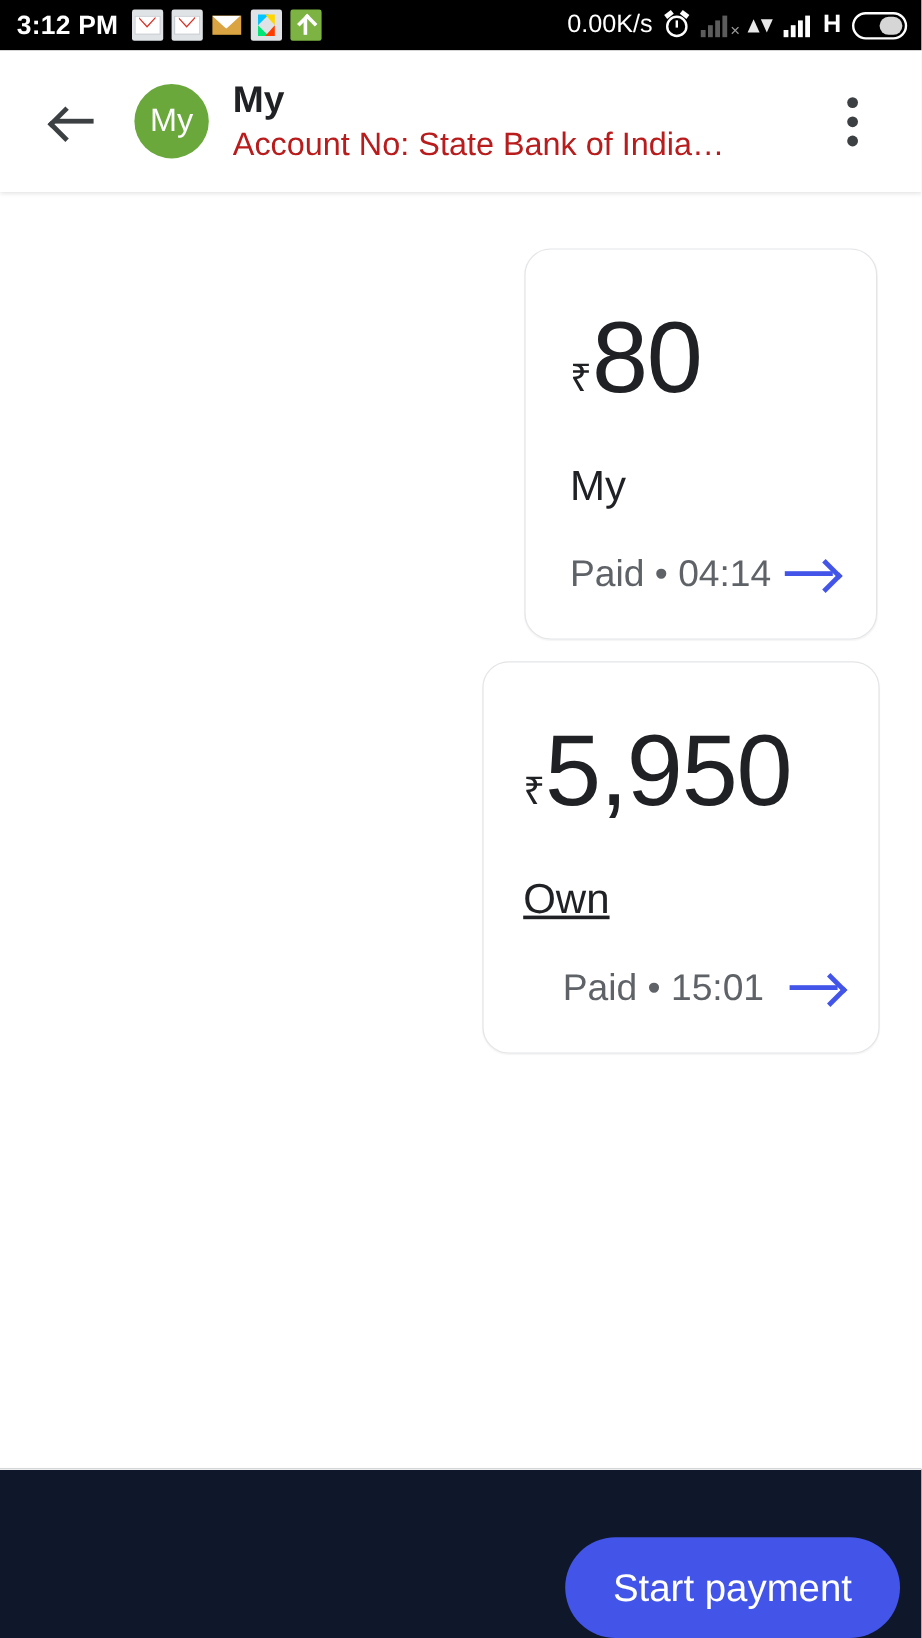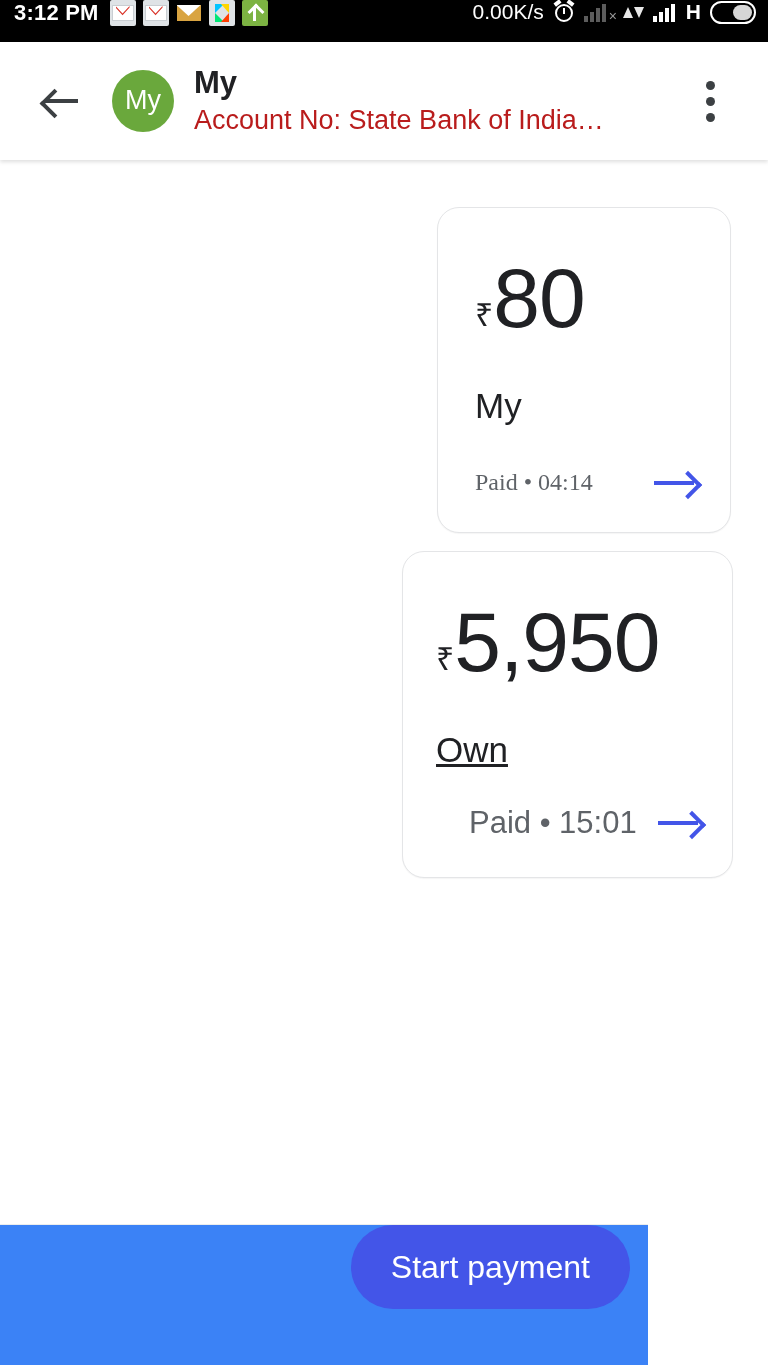--- a/index.html
+++ b/index.html
@@ -9,21 +9,21 @@
     background:#ffffff;
     overflow:hidden;
     position:relative;
   }
 
   
   .status-bar{
     position:absolute; top:0; left:0;
     width:768px; height:42px;
     background:#000000;
-    display:flex; align-items:flex-start;
+    display:flex; align-items:center;
     padding:0 12px 0 14px;
   }
   .status-clock{
     color:#ffffff; font-size:22px; font-weight:bold;
     letter-spacing:.2px; white-space:nowrap;
   }
   .status-left-icons{ display:flex; align-items:center; gap:7px; margin-left:11px; }
   .sicon{ width:26px; height:26px; position:relative; display:block; border-radius:2px; }
 
   .ic-gmail{ background:#dfe3e6; }
@@ -206,35 +206,35 @@
   .fwd-arrow::after{
     content:""; position:absolute; right:2px; top:5px; width:16px; height:16px;
     border-right:4px solid #4355e8; border-top:4px solid #4355e8;
     transform:rotate(45deg);
   }
 
   
   #bubble-0{ left:437px; top:47px; width:294px; height:326px; padding:48px 0 36px 37px; }
   #bubble-0 .amount-row{ font-size:84px; }
   #bubble-0 .bubble-name{ font-size:35px; margin-top:48px; }
-  #bubble-0 .bubble-status{ font-size:24px;font-family:Liberation Serif, serif; }
+  #bubble-0 .bubble-status{ font-size:31px; }
   #bubble-0 .bubble-foot{ padding-right:30px; }
 
   
   #bubble-1{ left:402px; top:391px; width:331px; height:327px; padding:48px 0 36px 33px; }
   #bubble-1 .amount-row{ font-size:84px; }
   #bubble-1 .bubble-name{ font-size:35px; margin-top:48px;text-decoration:underline; }
   #bubble-1 .bubble-status{ font-size:31px; }
   #bubble-1 .bubble-foot{ padding-right:28px;margin-left:33px; }
 
   
   .bottom-bar{
-    position:absolute; left:0; bottom:0; width:648px; height:141px;
-    background:#3b82f6; border-top:1px solid #eceded;
-    display:flex; align-items:flex-start; justify-content:flex-end;
+    position:absolute; left:0; bottom:0; width:768px; height:141px;
+    background:#0f172a; border-top:1px solid #eceded;
+    display:flex; align-items:flex-end; justify-content:flex-end;
     padding-right:18px;
   }
   .start-btn{
     background:#4355e8; color:#ffffff;
     font-size:32px;
     border:none; border-radius:42px;
     padding:0 40px; height:84px;
     display:flex; align-items:center; justify-content:center;
     cursor:pointer;
     font-family:"Liberation Sans", sans-serif;

